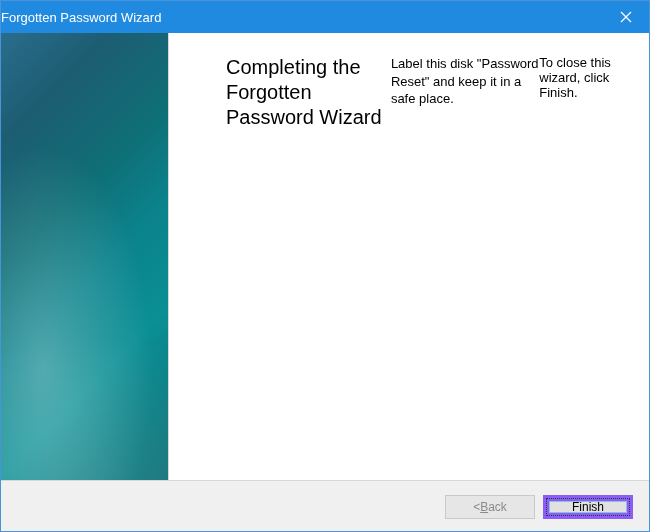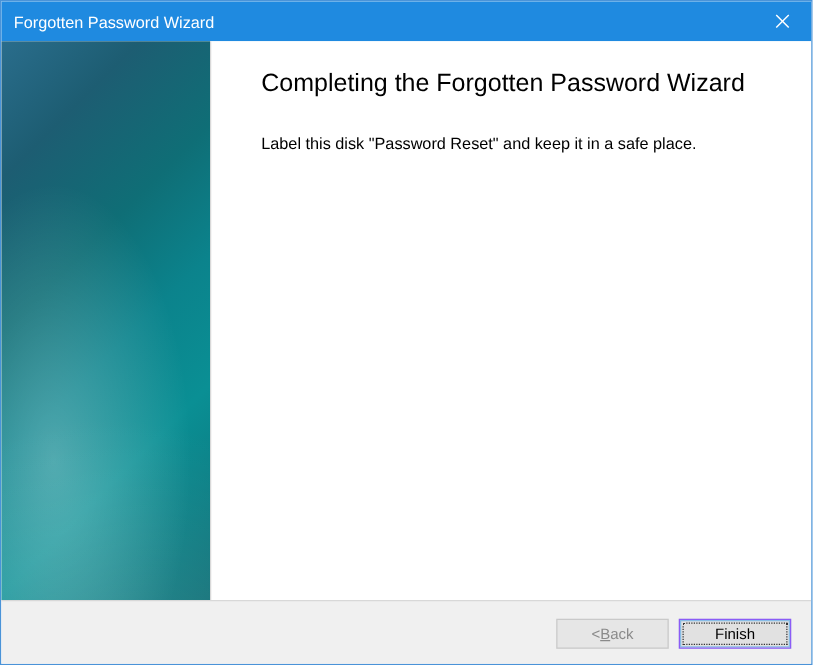--- a/index.html
+++ b/index.html
@@ -11,21 +11,20 @@
       overflow: hidden;
       border: 1px solid #4a93d8;
     }
     .titlebar {
       background: #1f8ae0;
       height: 32px;
       display: flex;
       align-items: center;
       justify-content: space-between;
       color: #fff;
-      padding-left: 10px;
     }
     .titlebar-text {
       font-size: 13px;
       font-weight: 400;
     }
     .close-btn {
       width: 46px;
       height: 32px;
       display: flex;
       align-items: center;
@@ -52,23 +51,23 @@
       content: "";
       position: absolute;
       left: -60%;
       top: 10%;
       width: 220%;
       height: 220%;
       background: radial-gradient(circle at 50% 50%, rgba(255,255,255,0.15) 0%, rgba(255,255,255,0) 45%);
     }
     .main {
       flex: 1;
-      padding: 22px 30px 10px 40px;
+      padding: 22px 30px 10px 57px;
       display: flex;
-      flex-direction: column;
+      flex-direction: row;
     }
     .heading {
       font-size: 20px;
       font-weight: 400;
       line-height: 1.25;
       color: #000;
       margin-bottom: 26px;
       max-width: 400px;
     }
     .body-text {
@@ -106,21 +105,21 @@
       align-items: center;
       justify-content: center;
     }
     .wiz-btn.disabled {
       color: #8a8a8a;
       border-color: #c9c9c9;
       background: #e6e6e6;
       cursor: default;
     }
     .wiz-btn.default {
-      border: 1px solid #8b5cf6;
+      border: 6px solid #8b5cf6;
       outline: 1px dotted #333;
       outline-offset: -4px;
       box-shadow: inset 0 0 0 1px #88bde6;
     }
     .back-underline { text-decoration: underline; }
   </style>
 </head>
 <body>
 
 <div class="titlebar">
@@ -132,20 +131,21 @@
     </svg>
   </div>
 </div>
 
 <div class="content-area">
   <div class="side-graphic"></div>
   <div class="main">
     <h1 class="heading">Completing the Forgotten Password Wizard</h1>
     <p class="body-text">Label this disk "Password Reset" and keep it in a safe place.</p>
     <div class="spacer"></div>
+    <p class="closing-text">To close this wizard, click Finish.</p>
   </div>
 </div>
 
 <div class="button-bar">
   <button class="wiz-btn disabled" disabled="">
     <span>&lt; </span>
       <span class="back-underline">B</span>
       <span>ack</span>
   </button>
   <button class="wiz-btn default">Finish</button>

